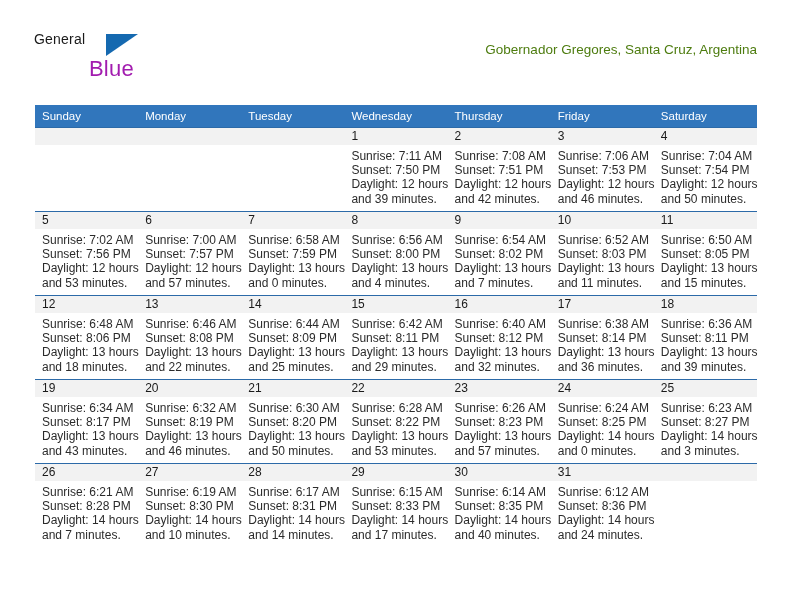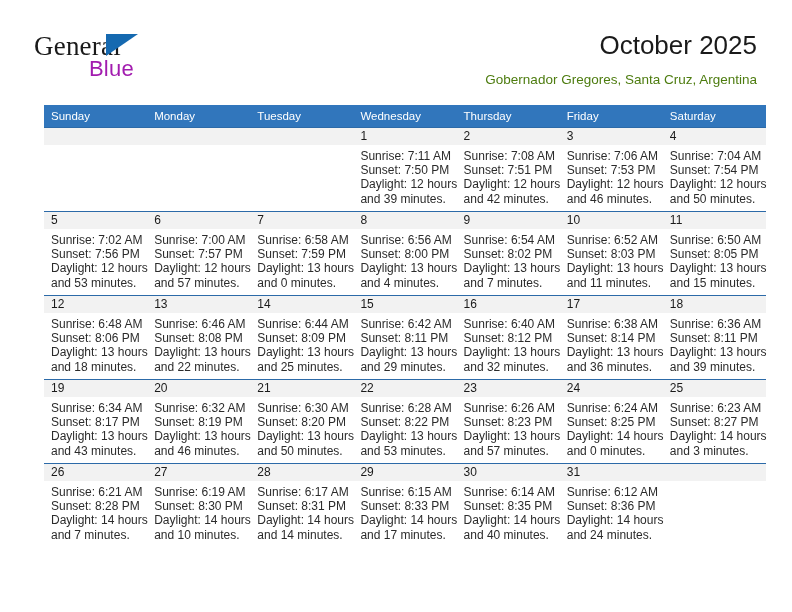--- a/index.html
+++ b/index.html
@@ -34,24 +34,24 @@
     position: absolute;
     left: 34px;
     top: 31px;
     width: 220px;
     height: 52px;
   }
   .logo-general {
     position: absolute;
     left: 0;
     top: 0;
-    font-size: 27px;
+    font-size: 14px;
     letter-spacing: 0.2px;
     color: #1a1a1a;
-    font-family: Liberation Serif, serif;
+    font-family: Liberation Sans, sans-serif;
   }
   .logo-triangle {
     position: absolute;
     left: 72px;
     top: 3px;
     width: 0;
     height: 0;
     border-left: 32px solid #1569b0;
     border-bottom: 22px solid transparent;
   }
@@ -80,21 +80,21 @@
     font-size: 13.5px;
     color: #4d7c0f;
     line-height: 18px;
     margin-top: 11px;
     white-space: nowrap;
   }
 
   
   .calendar {
     position: absolute;
-    left: 44px;
+    left: 35px;
     top: 105px;
     width: 722px;
     border-collapse: collapse;
     table-layout: fixed;
   }
   .calendar th {
     background: #3176bc;
     color: #ffffff;
     font-size: 11.5px;
     font-weight: normal;
@@ -141,21 +141,20 @@
 
   <div class="header">
 
     <div class="logo">
       <span class="logo-general">General</span>
       <span class="logo-triangle"></span>
       <span class="logo-blue">Blue</span>
     </div>
 
     <div class="title-block">
-      <div class="cal-title">October 2025</div>
       <div class="cal-subtitle">Gobernador Gregores, Santa Cruz, Argentina</div>
     </div>
 
   </div>
 
   <table class="calendar">
     <thead>
       <tr>
         <th>Sunday</th>
         <th>Monday</th>

